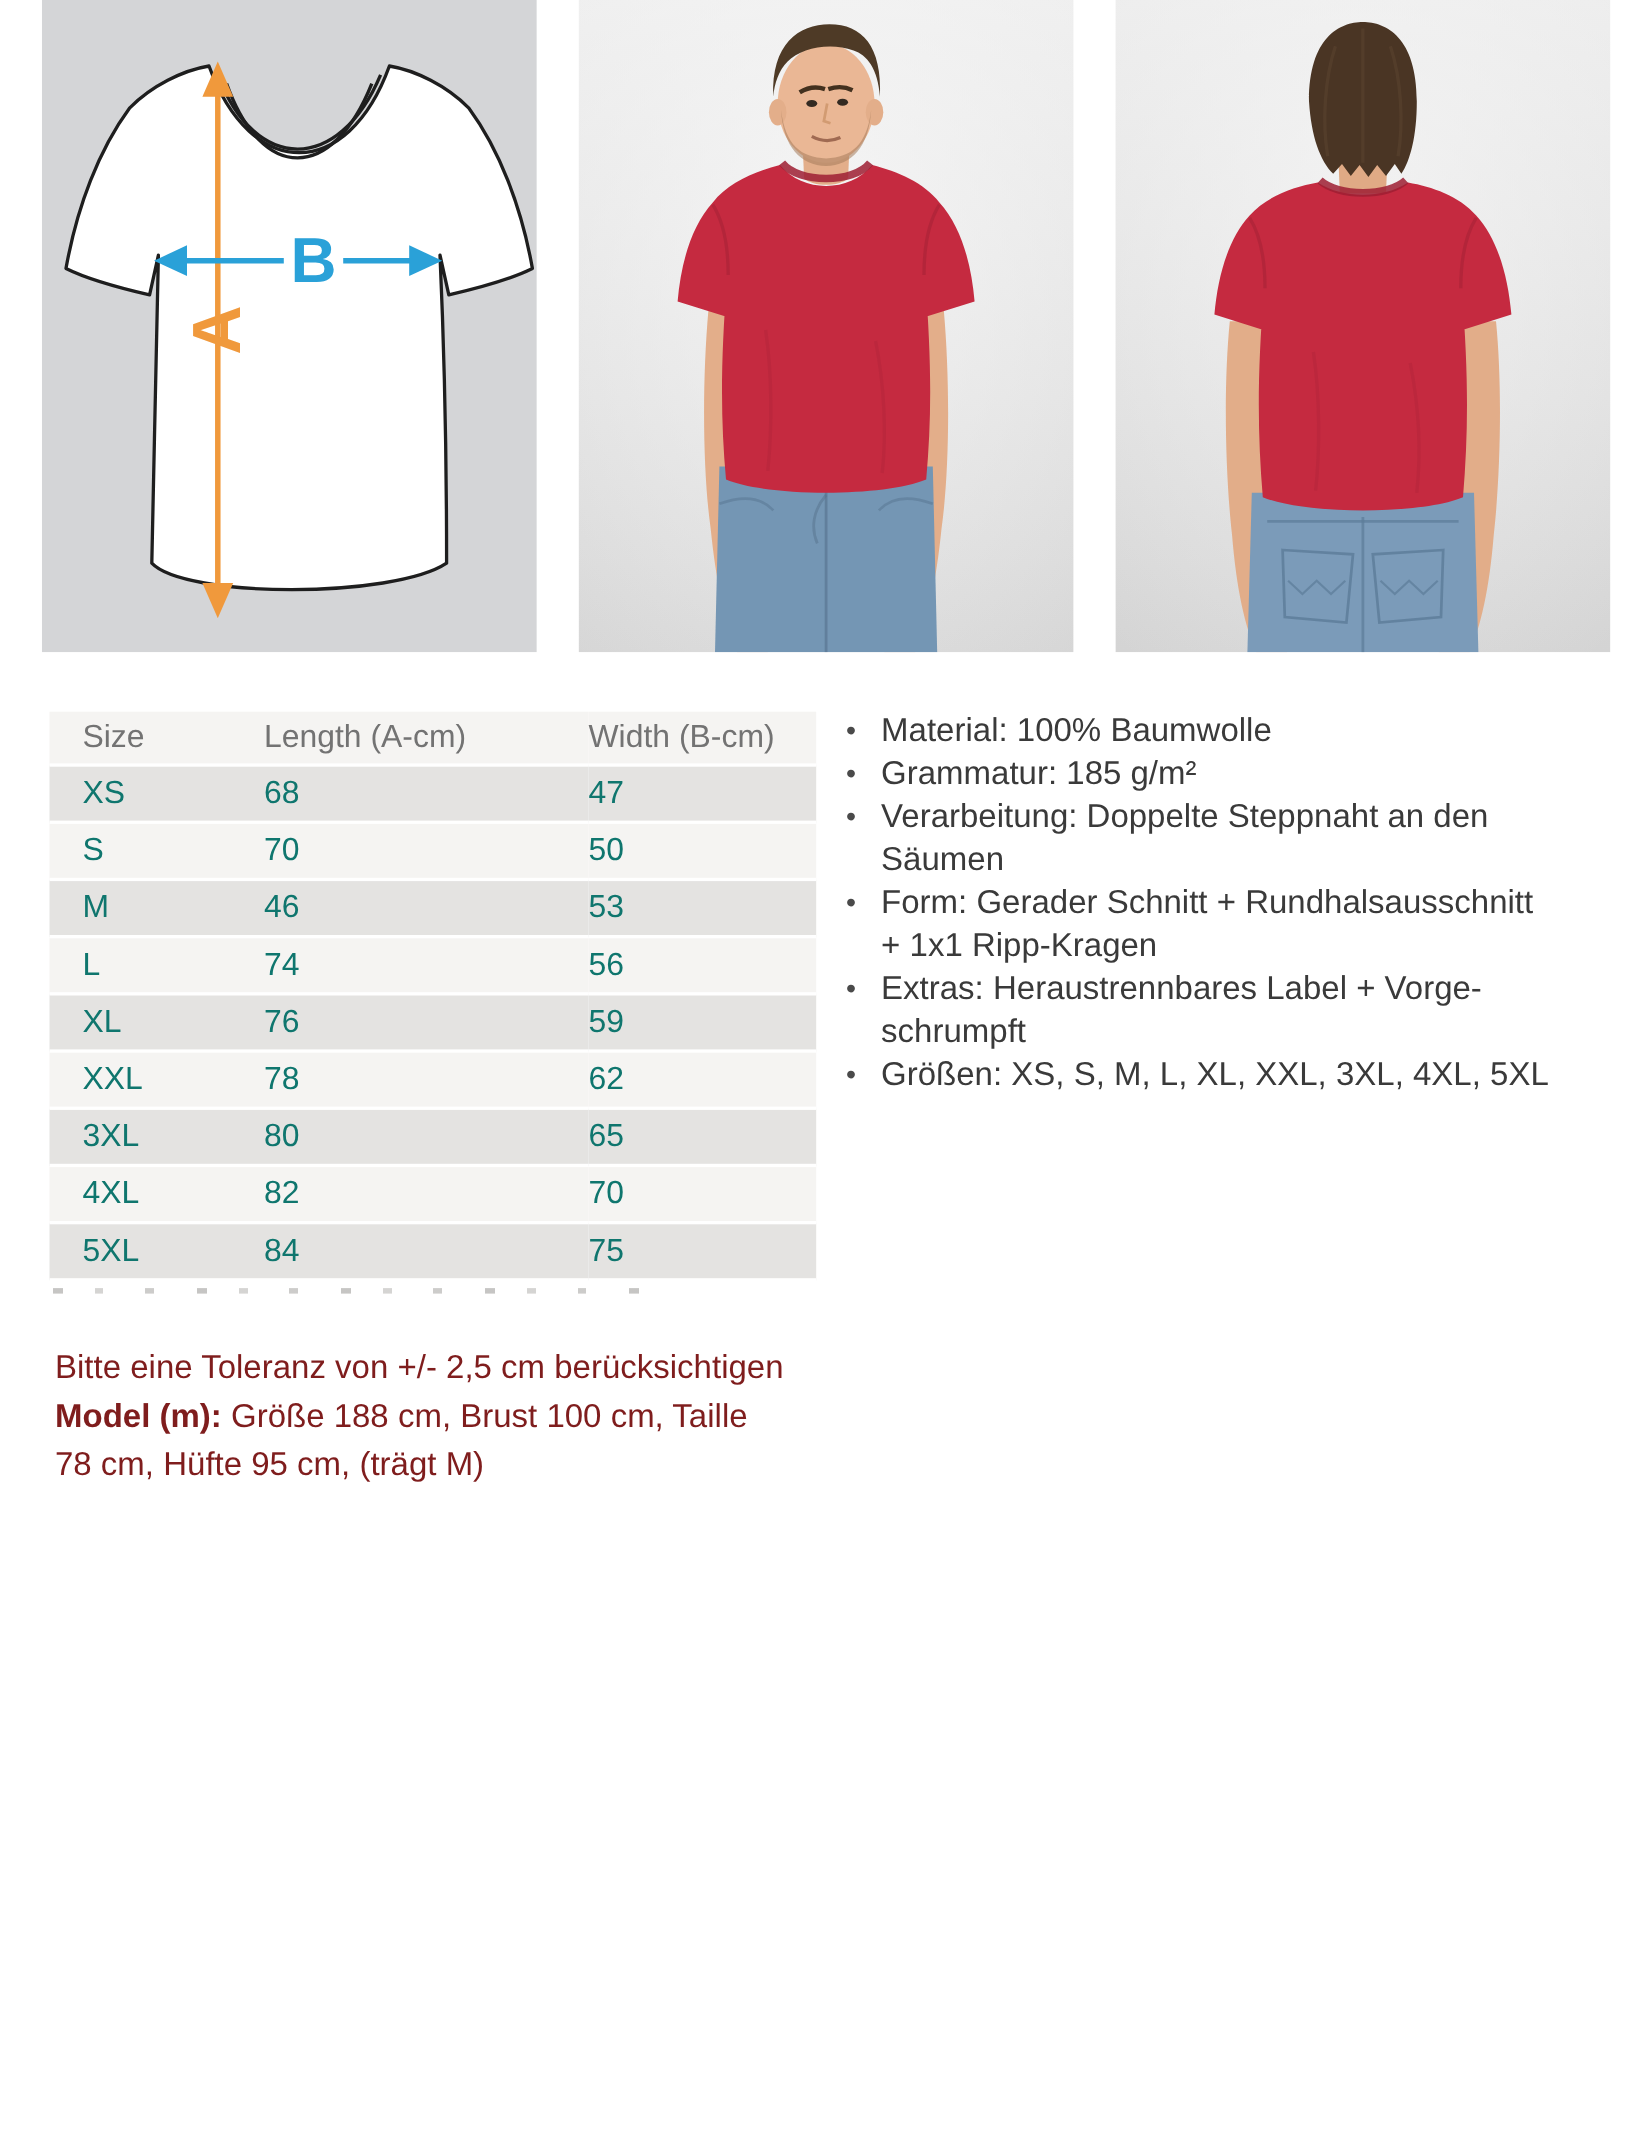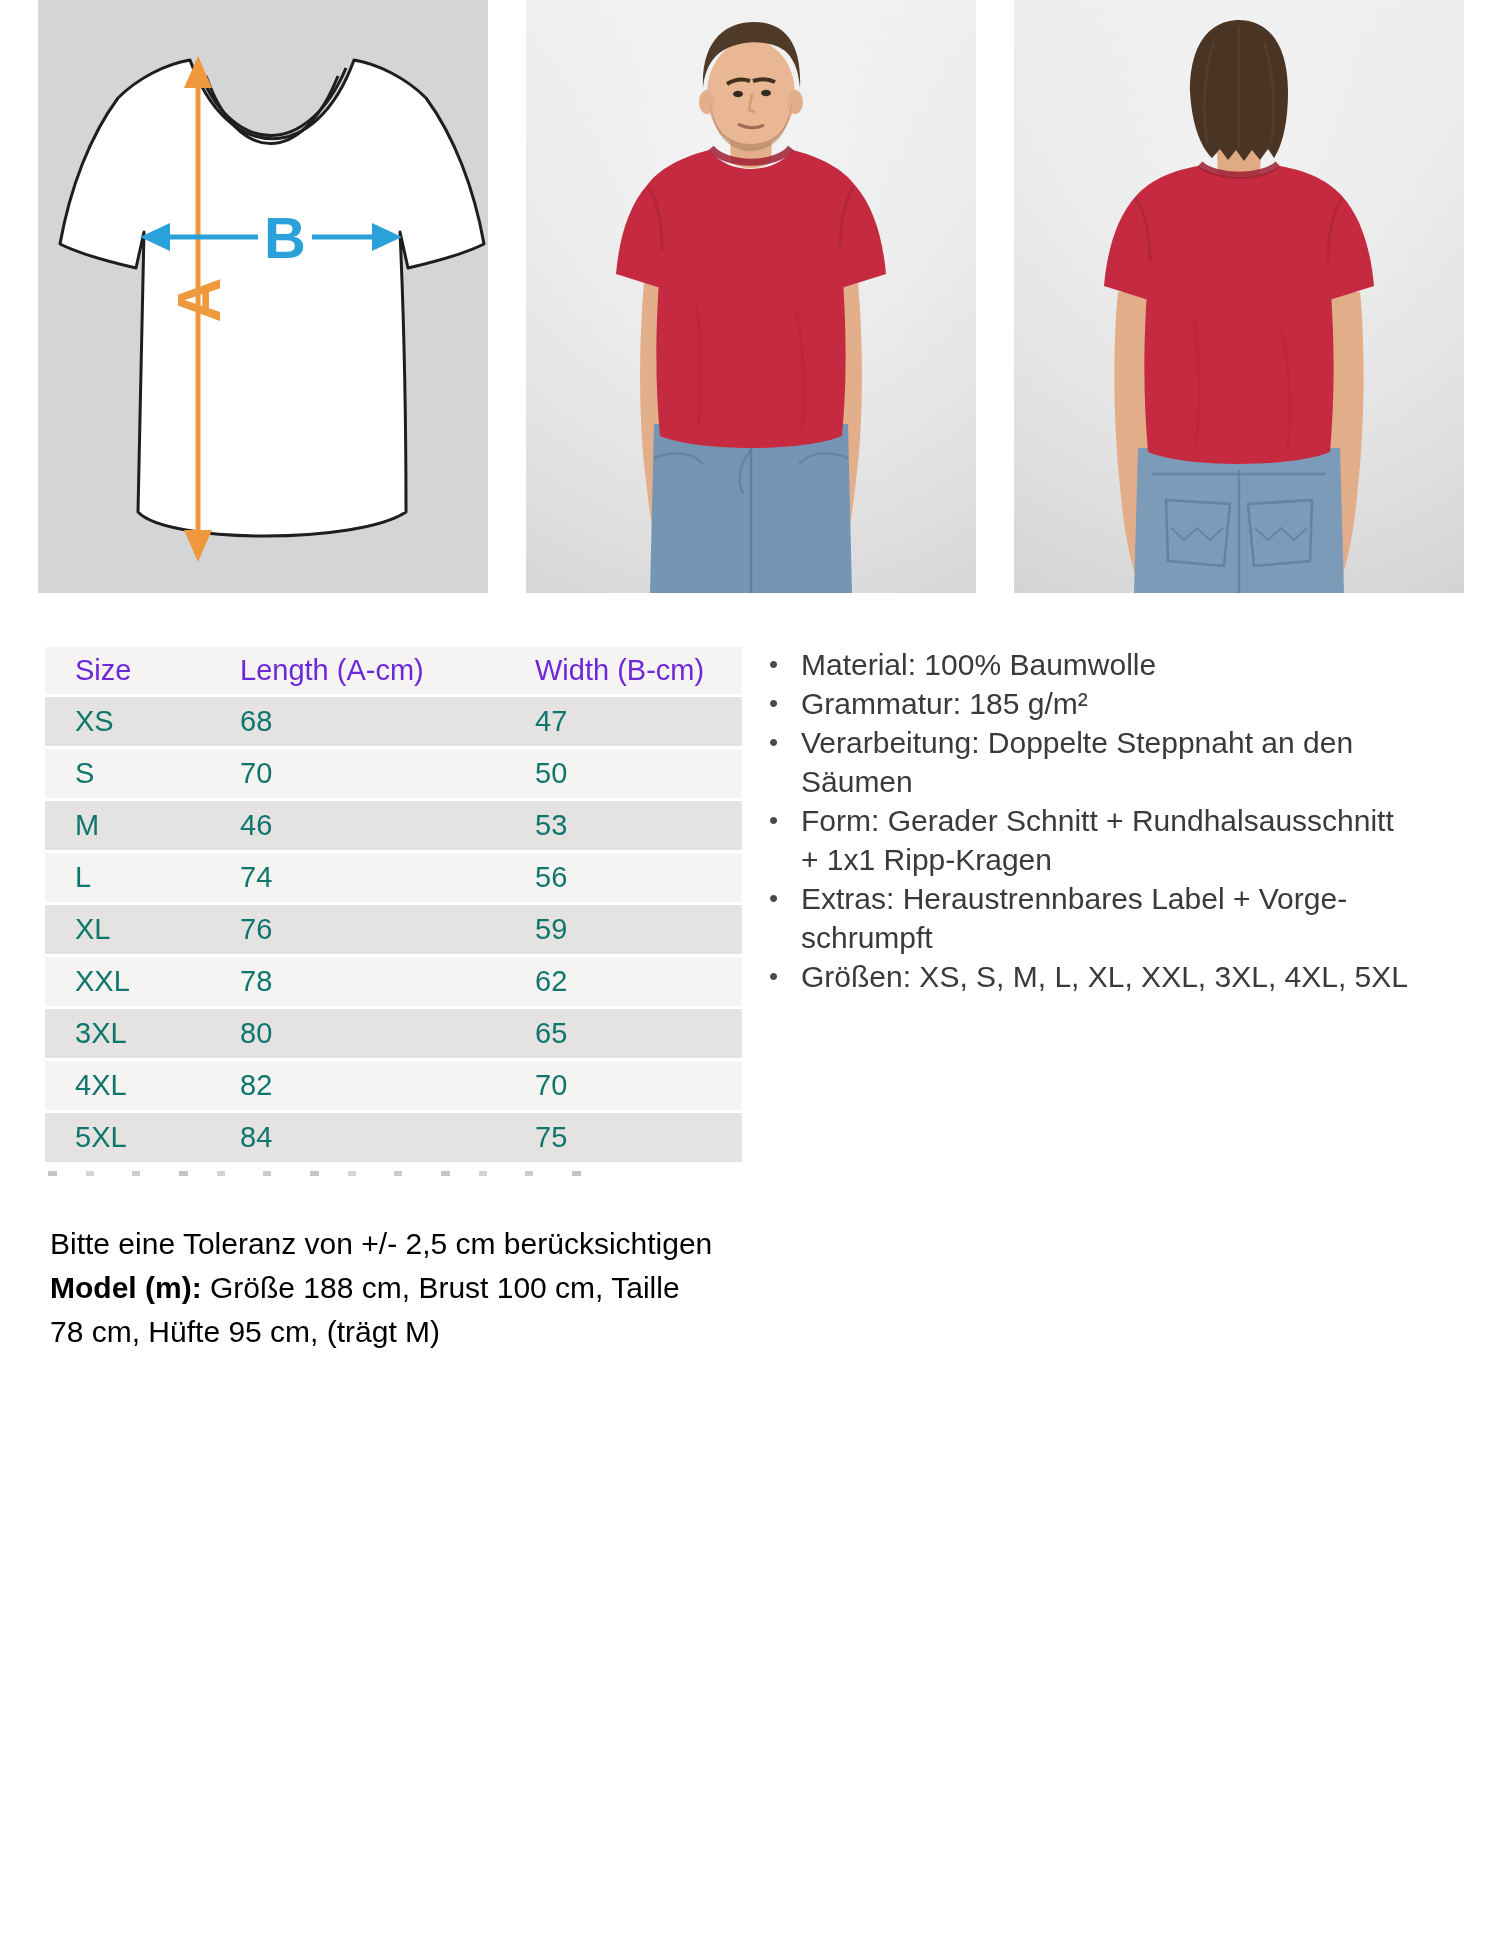--- a/index.html
+++ b/index.html
@@ -11,40 +11,40 @@
   .panel{position:absolute;top:0;width:450px;height:593px;margin:0;padding:0;}
   .panel svg{display:block;width:450px;height:593px;}
   #panel-diagram{left:38px;}
   #panel-front{left:526px;}
   #panel-back{left:1014px;}
   
   .table-wrap{position:absolute;left:45px;top:647px;width:697px;}
   table.size-table{width:100%;border-collapse:collapse;table-layout:fixed;}
   table.size-table th{
     height:47px;background:#f5f4f2;border-bottom:3px solid #ffffff;
-    font-weight:400;color:#6d28d9;text-align:left;font-size:29px;padding:0;
+    font-weight:400;color:#737373;text-align:left;font-size:29px;padding:0;
   }
   table.size-table td{
     height:49px;border-bottom:3px solid #ffffff;
     color:#0f766e;font-size:29px;padding:0;
   }
   table.size-table tbody tr:nth-child(odd) td{background:#e4e3e1;}
   table.size-table tbody tr:nth-child(even) td{background:#f5f4f2;}
   table.size-table th:first-child,table.size-table td:first-child{padding-left:30px;}
   
   .fragments{
     position:absolute;left:48px;top:1171px;width:545px;height:5px;opacity:.75;
     background:repeating-linear-gradient(90deg,
       #b3b2b0 0 9px,transparent 9px 38px,
       #c7c6c4 38px 46px,transparent 46px 84px,
       #bcbbb9 84px 92px,transparent 92px 131px);
   }
   
   .notes{position:absolute;left:50px;top:1222px;width:770px;
-    font-size:30px;line-height:44px;color:#000000;}
+    font-size:30px;line-height:44px;color:#7f1d1d;}
   .notes p{margin:0;}
   .model-label{font-weight:700;}
   .pre{white-space:pre-line;}
   
   .desc-col{position:absolute;left:756px;top:645px;width:716px;
     font-size:30px;line-height:39px;color:#3a3a3a;}
   .desc-para{margin:0 0 31px 0;white-space:pre-line;}
   ul.features{list-style:none;margin:0;padding:0;}
   ul.features li{display:flex;align-items:flex-start;}
   .bullet{flex:0 0 32px;padding-left:13px;color:#4a4a4a;font-size:26px;}

